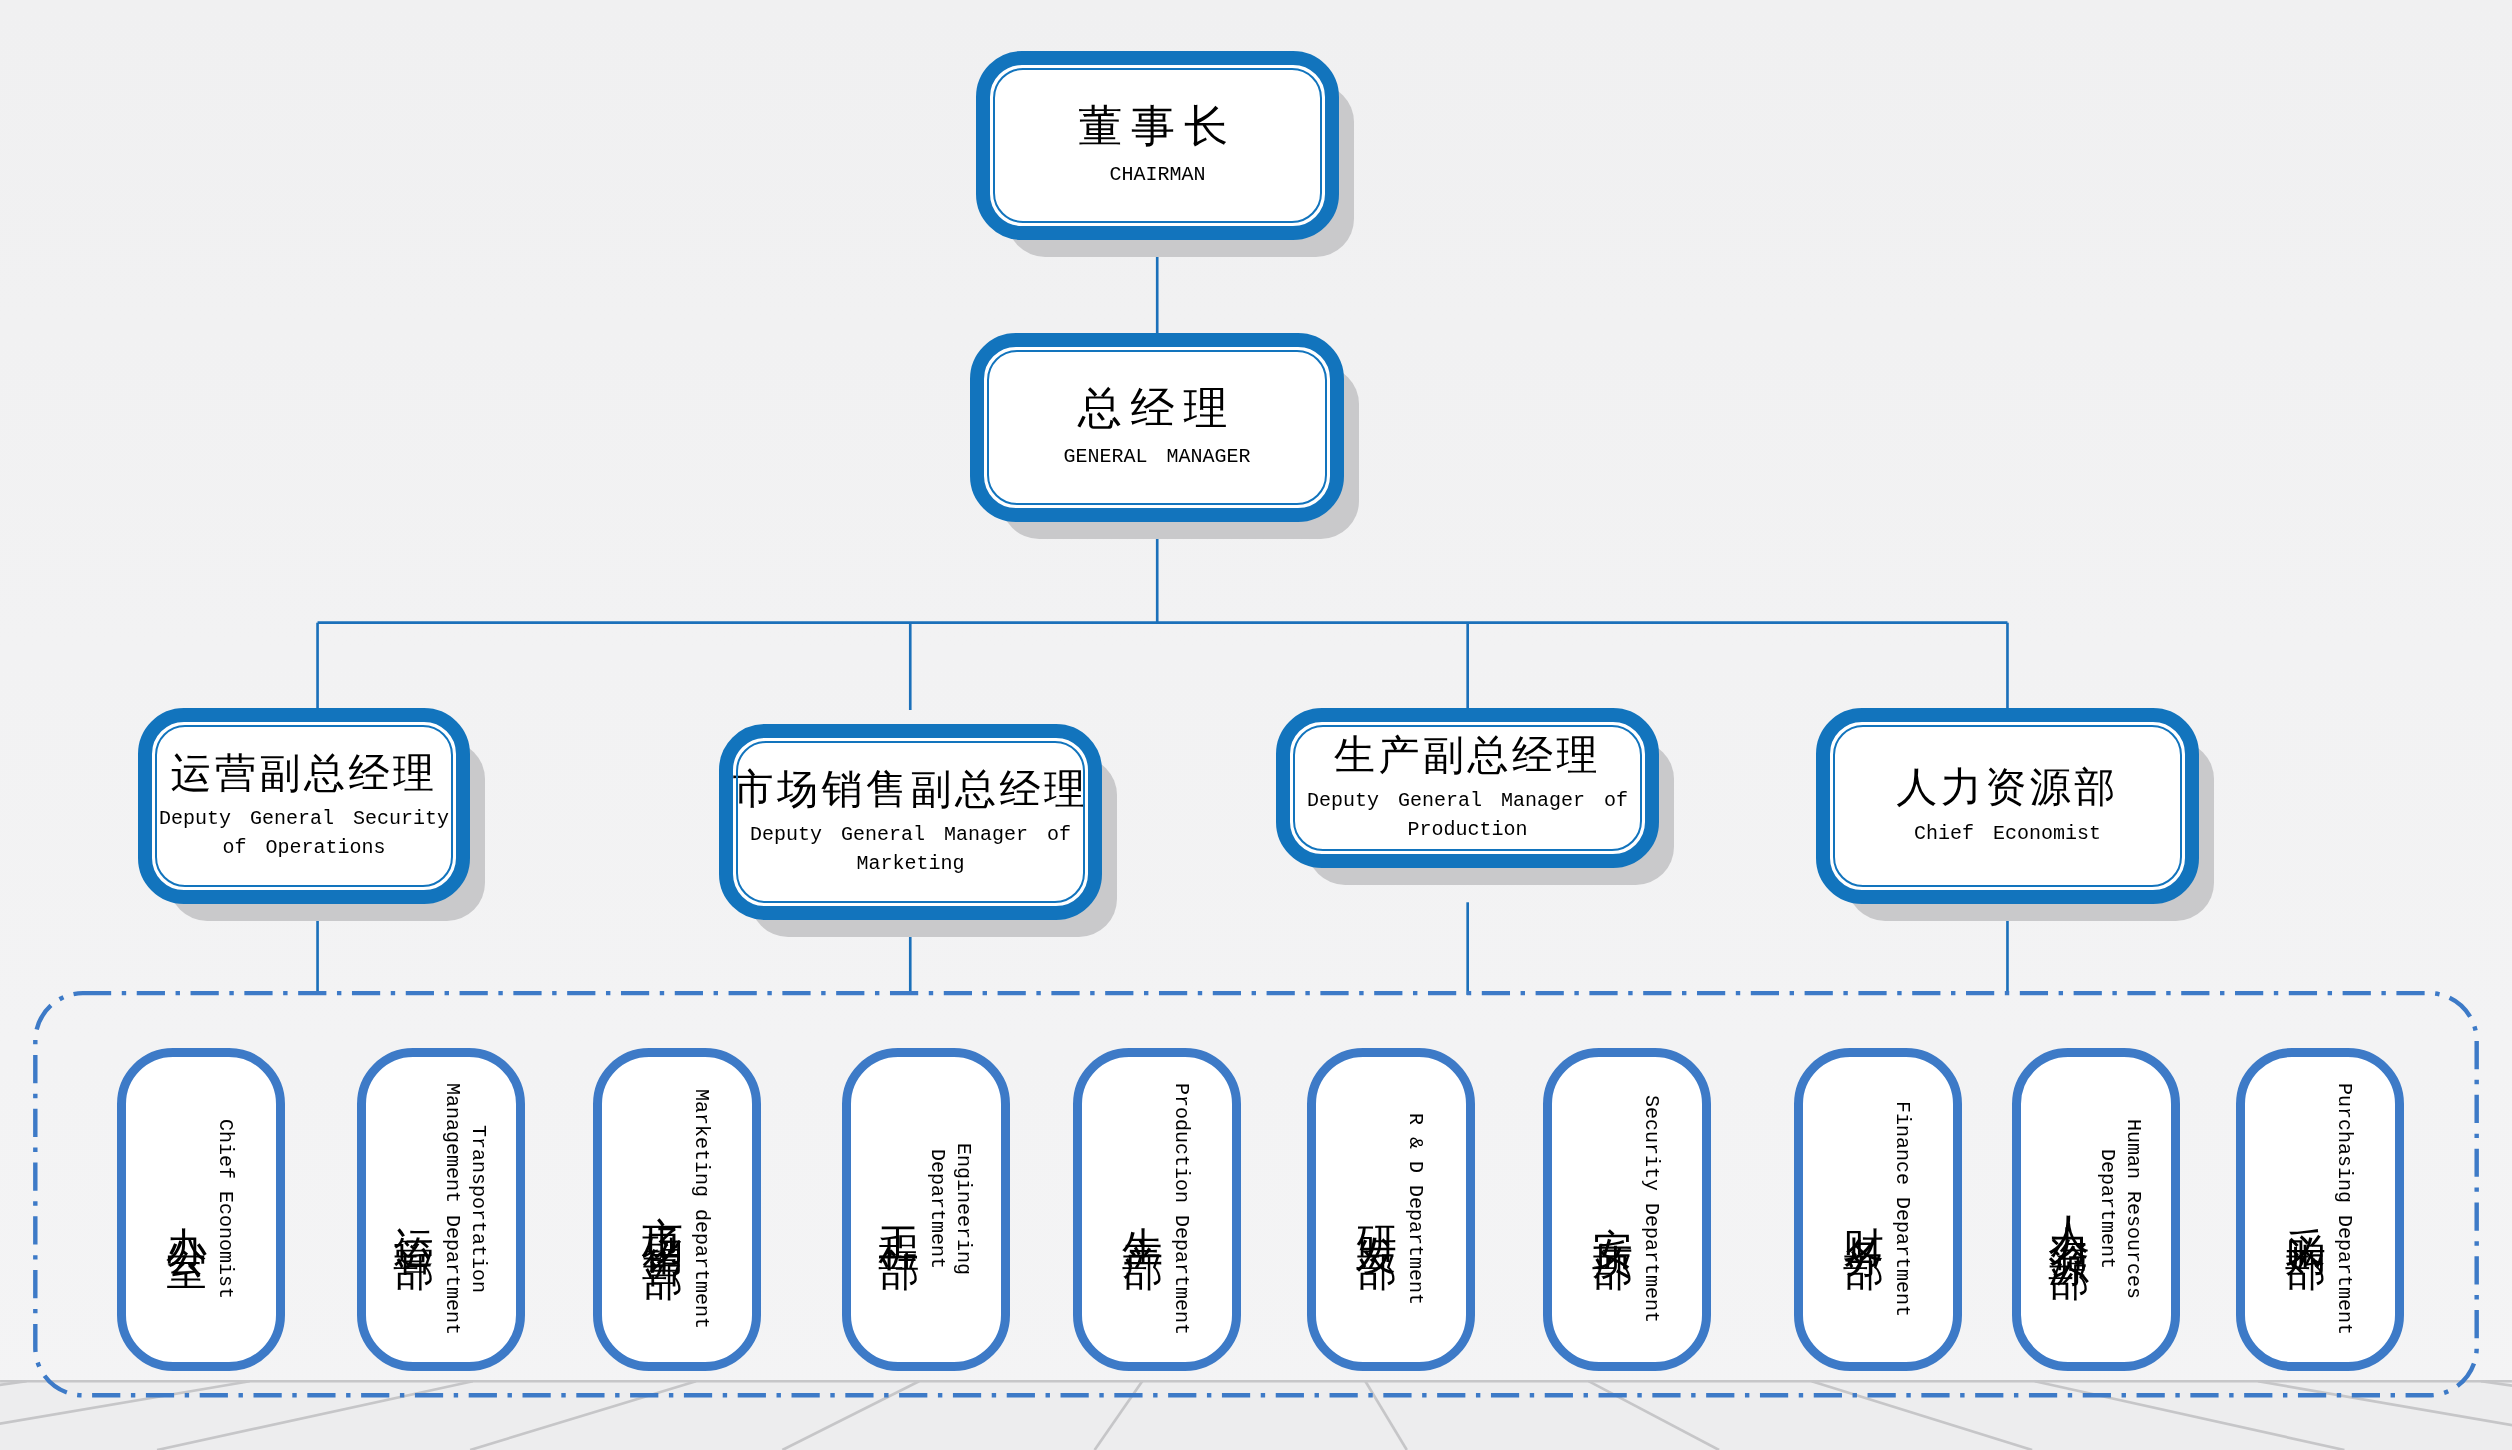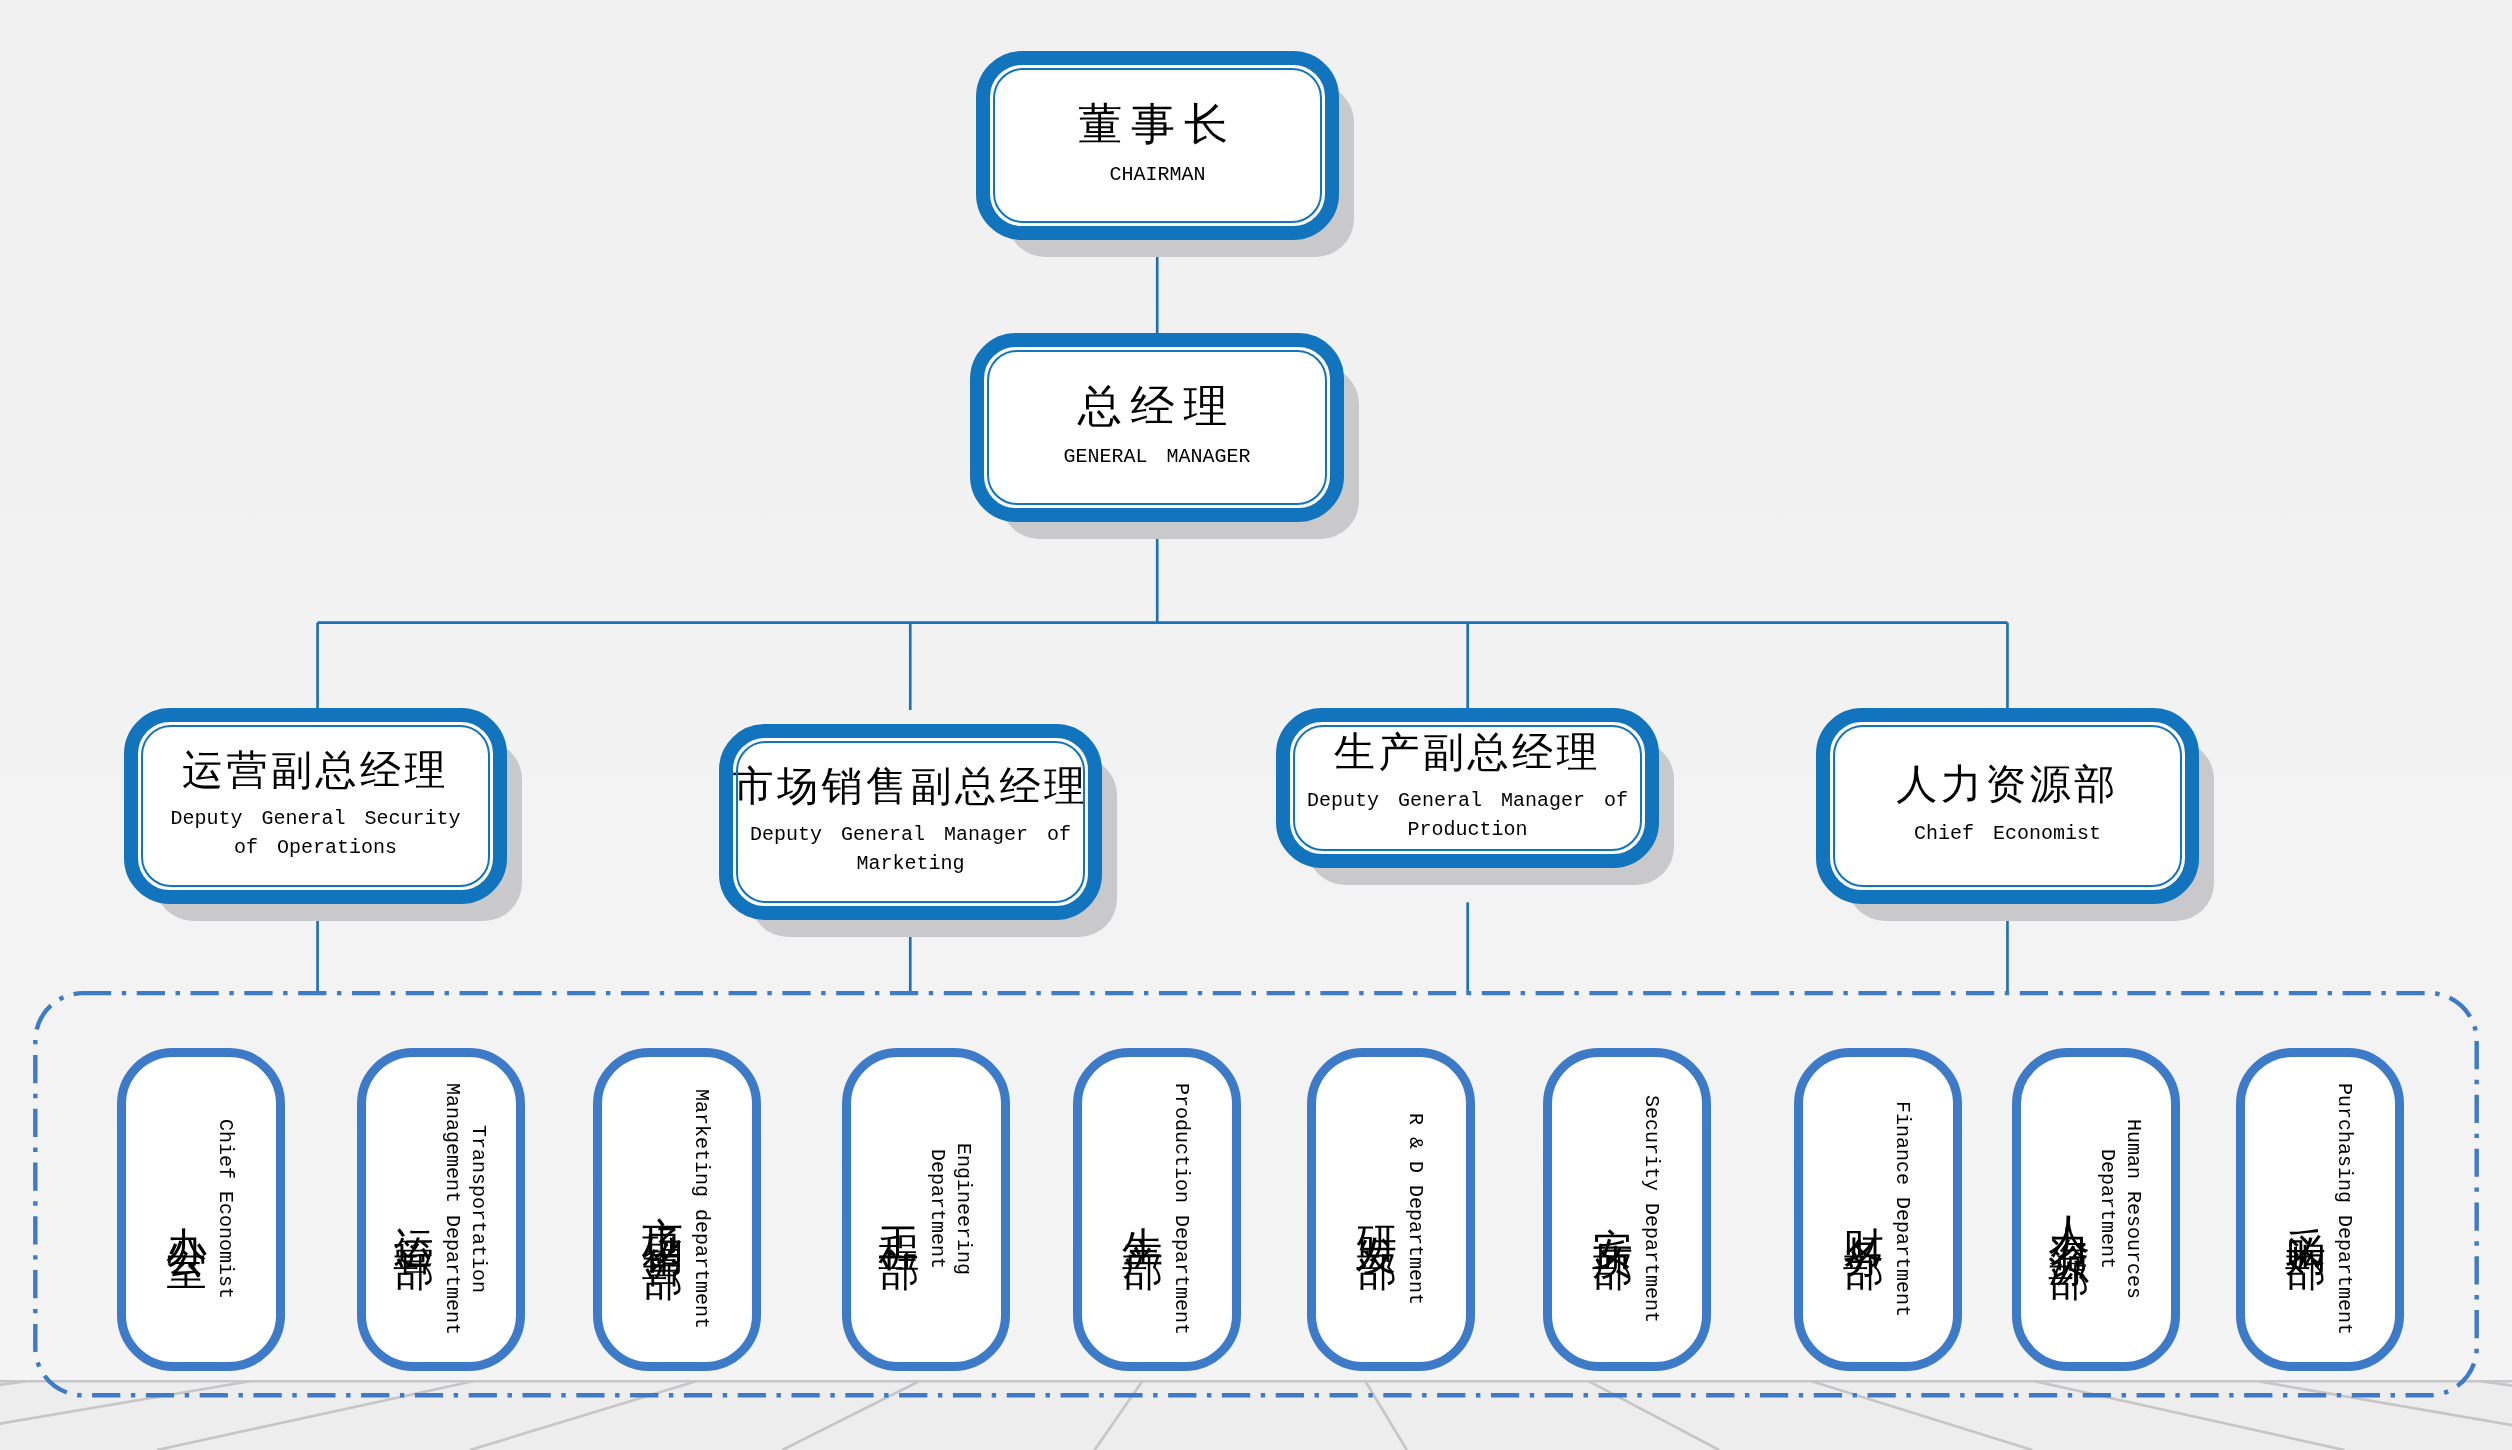--- a/index.html
+++ b/index.html
@@ -19,21 +19,21 @@
     border:14px solid #1274bd;border-radius:46px;
     box-shadow:23px 25px 0 -8px #c9c9cb;
     display:flex;flex-direction:column;align-items:center;justify-content:center;
     gap:7px;z-index:2;text-align:center;
   }
   .node::before{
     content:"";position:absolute;inset:2.6px;border:2.6px solid #1274bd;
     border-radius:30px;pointer-events:none;
   }
   .node-zh{
-    font-family:Liberation Mono, monospace;
+    font-family:Liberation Serif, serif;
     font-size:44px;letter-spacing:8.8px;white-space:nowrap;line-height:1.15;
   }
   .node-zh.small{font-size:41px;letter-spacing:3.5px;}
   .node-en{
     font-family:"Liberation Mono","DejaVu Sans Mono",monospace;
     font-size:20px;line-height:29px;word-spacing:7px;max-width:333px;
   }
 
   
   .dept{
@@ -97,21 +97,21 @@
   <div class="node" style="left:976px;top:51px;width:363px;height:189px;">
     <div class="node-zh">董事长</div>
     <div class="node-en">CHAIRMAN</div>
   </div>
 
   <div class="node" style="left:970px;top:333px;width:374px;height:189px;">
     <div class="node-zh">总经理</div>
     <div class="node-en">GENERAL MANAGER</div>
   </div>
 
-  <div class="node" style="left:124px;top:708px;width:383px;height:196px;">
+  <div class="node" style="left:138px;top:708px;width:332px;height:196px;">
     <div class="node-zh small">运营副总经理</div>
     <div class="node-en">Deputy General Security of Operations</div>
   </div>
   <div class="node" style="left:719px;top:724px;width:383px;height:196px;">
     <div class="node-zh small">市场销售副总经理</div>
     <div class="node-en">Deputy General Manager of Marketing</div>
   </div>
   <div class="node" style="left:1276px;top:708px;width:383px;height:160px;">
     <div class="node-zh small">生产副总经理</div>
     <div class="node-en">Deputy General Manager of Production</div>

